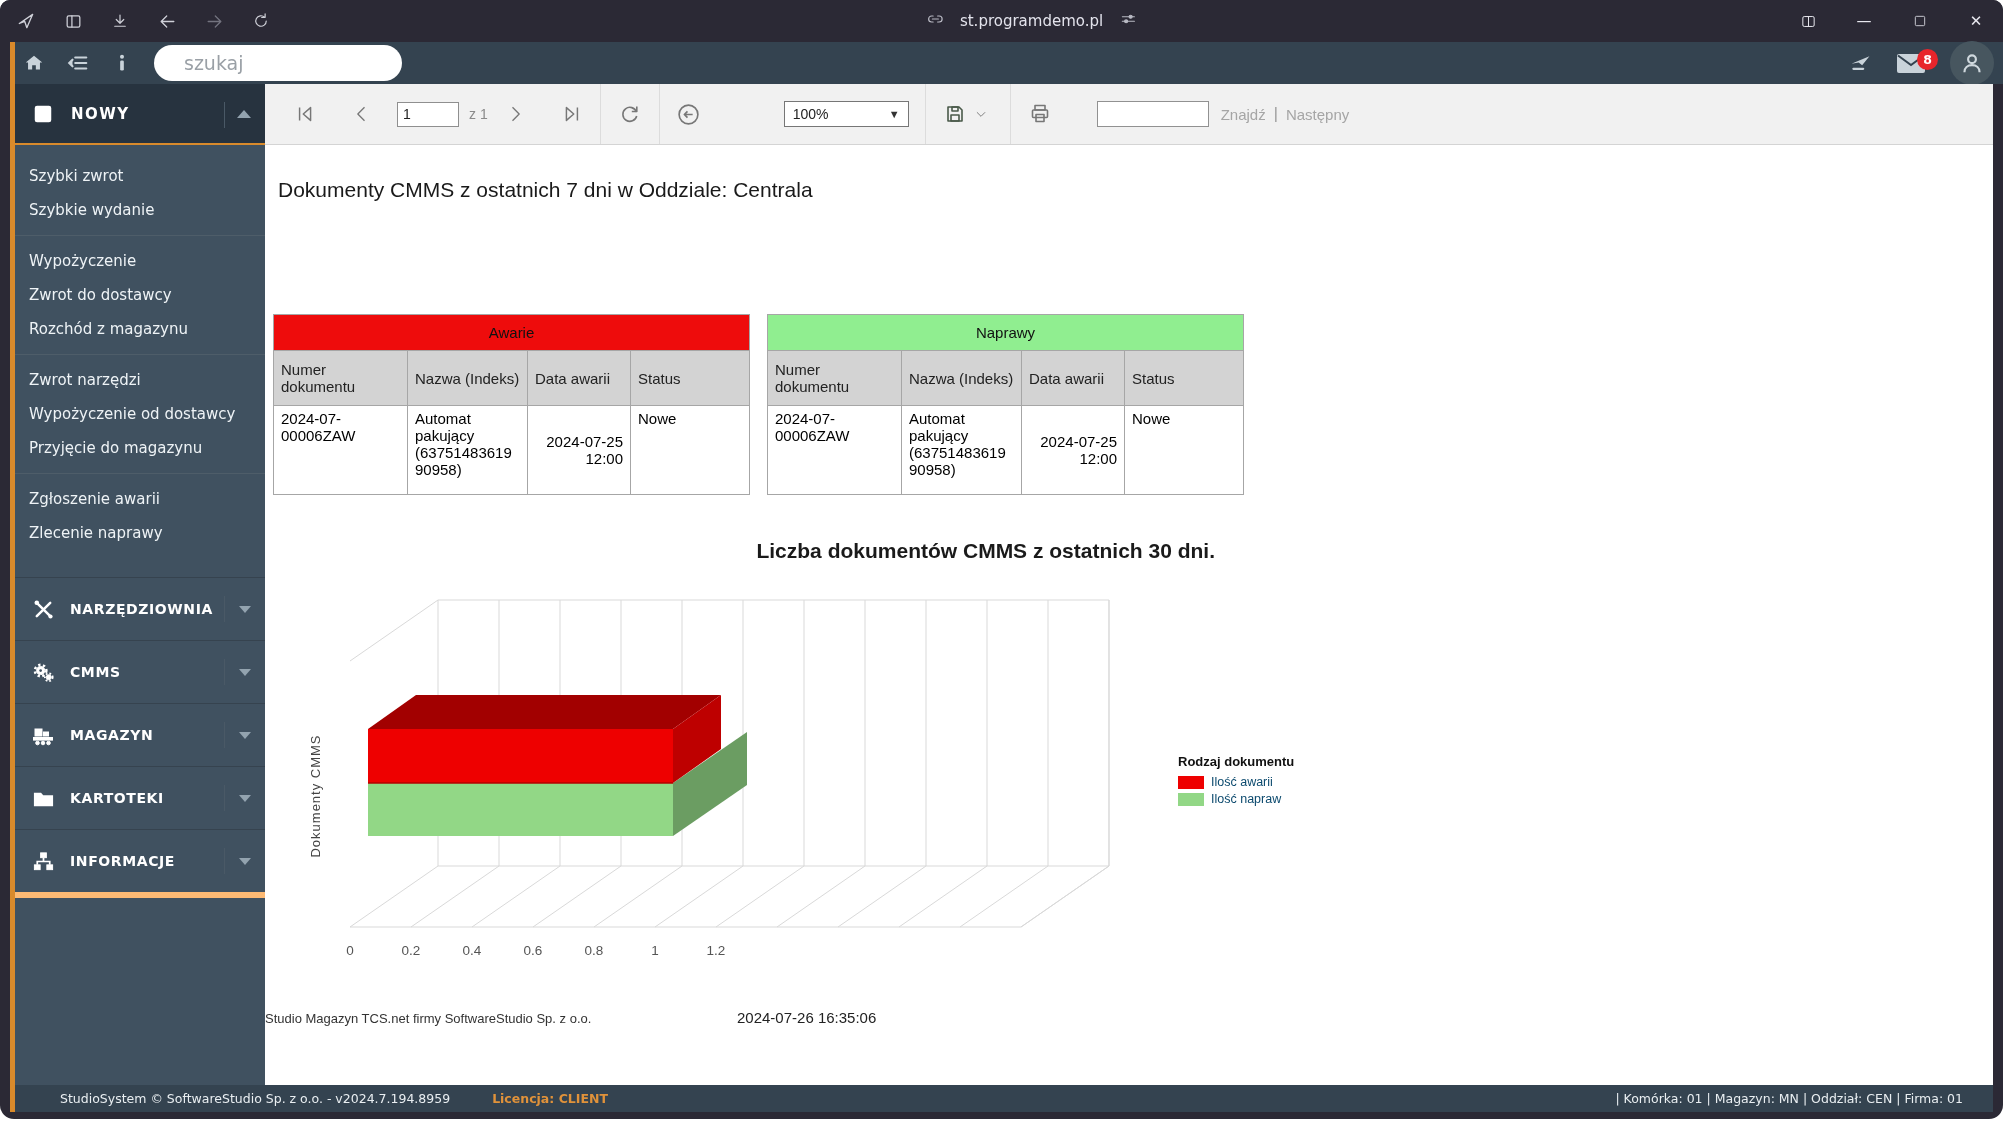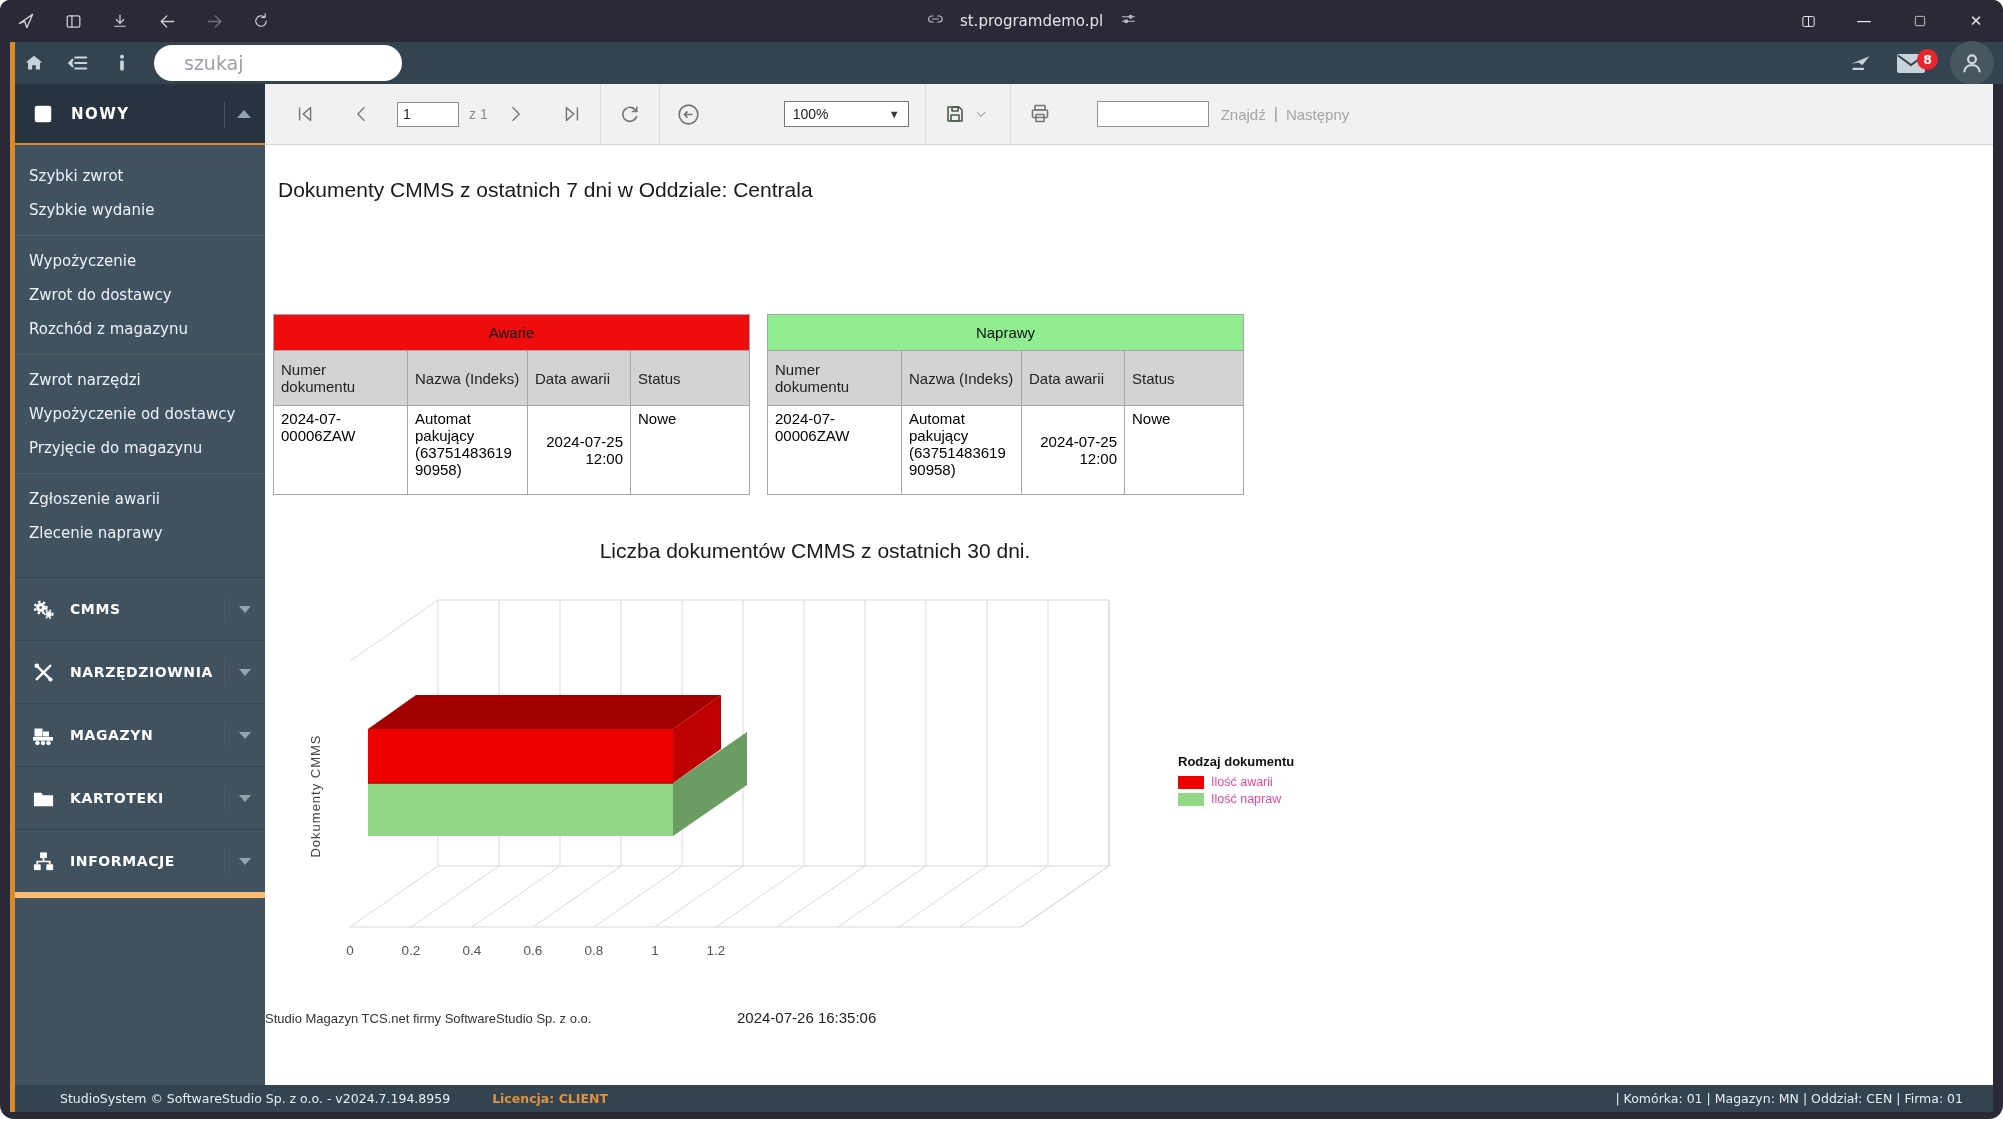--- a/index.html
+++ b/index.html
@@ -87,27 +87,27 @@
   .rep-title{position:absolute;left:13px;top:33px;font-size:21px;color:#1a1a1a;}
   .rtable{position:absolute;top:169px;border-collapse:collapse;table-layout:fixed;}
   .rtable.t0{left:8px;width:477px;}
   .rtable.t1{left:502px;width:476px;}
   .rtable td,.rtable th{border:1px solid #a6a6a6;font-size:15px;font-weight:normal;padding:4px 7px;
                         overflow-wrap:anywhere;}
   .rtable .cap{height:27px;text-align:center;color:#111;}
   .rtable .colh{background:#d3d3d3;height:55px;text-align:left;vertical-align:middle;color:#222;box-sizing:border-box;}
   .rtable .cell{height:89px;vertical-align:top;box-sizing:border-box;}
   .rtable .cell.date{vertical-align:middle;text-align:right;}
-  .chart-title{position:absolute;left:150px;top:394px;width:800px;text-align:center;font-size:21px;color:#1a1a1a;}
+  .chart-title{position:absolute;left:150px;top:394px;width:800px;text-align:right;font-size:21px;color:#1a1a1a;font-weight:bold;}
   .chart-svg{position:absolute;left:35px;top:436px;}
   .legend{position:absolute;left:913px;top:609px;font-family:"Liberation Sans",sans-serif;}
   .legend-title{font-size:13px;font-weight:bold;color:#111;margin-bottom:6px;}
   .legend-row{display:flex;align-items:center;margin-bottom:3px;}
   .legend-swatch{width:26px;height:13px;margin-right:7px;flex:none;}
-  .legend-lbl{font-size:12.5px;color:#ec4899;text-align:center;}
+  .legend-lbl{font-size:12.5px;color:#0c4a6e;text-align:center;}
   .rep-foot-left{position:absolute;left:0;top:866px;font-size:13px;color:#333;}
   .rep-foot-time{position:absolute;left:472px;top:864px;font-size:15px;color:#222;}
   
   .statusbar{position:absolute;left:15px;right:10px;bottom:7px;height:27px;background:#344350;
              display:flex;align-items:center;font-size:12.5px;color:#e9eef1;}
   .sb-left{margin-left:45px;white-space:nowrap;}
   .sb-lic{margin-left:42px;font-weight:700;white-space:nowrap;}
   .sb-right{margin-left:auto;margin-right:30px;white-space:nowrap;}
 </style>
 </head>
@@ -258,42 +258,42 @@
           <div class="side-item">Zwrot narzędzi</div>
           <div class="side-item">Wypożyczenie od dostawcy</div>
           <div class="side-item">Przyjęcie do magazynu</div>
           <div class="side-divider"></div>
           <div class="side-item">Zgłoszenie awarii</div>
           <div class="side-item">Zlecenie naprawy</div>
         </div>
     <div class="side-sections" id="side-sections">
           <div class="side-section">
             <span class="sico">
+              <svg width="23" height="23" viewBox="0 0 24 24" fill="none" stroke-width="2.6" stroke-linecap="round">
+                <path d="M5 5 L19 19"></path>
+                <path d="M19 5 L5 19"></path>
+                <circle cx="5" cy="5" r="2.4" fill="#fff" stroke="none"></circle>
+                <circle cx="19.3" cy="19.3" r="2.2" fill="#fff" stroke="none"></circle>
+              </svg>
+            </span>
+            <span class="sec-label">NARZĘDZIOWNIA</span>
+            <span class="sec-sep"></span>
+            <span class="sec-chev tri-down"></span>
+          </div>
+          <div class="side-section">
+            <span class="sico">
               <svg width="23" height="23" viewBox="0 0 24 24">
                 <circle cx="9" cy="10" r="4.2"></circle>
                 <circle cx="9" cy="10" r="6" fill="none" stroke-width="2.6" stroke-dasharray="2.4 2.6"></circle>
                 <circle cx="9" cy="10" r="1.4" fill="#405160" stroke="none"></circle>
                 <circle cx="17.5" cy="17" r="2.6"></circle>
                 <circle cx="17.5" cy="17" r="4" fill="none" stroke-width="2" stroke-dasharray="1.8 2"></circle>
               </svg>
             </span>
             <span class="sec-label">CMMS</span>
-            <span class="sec-sep"></span>
-            <span class="sec-chev tri-down"></span>
-          </div>
-          <div class="side-section">
-            <span class="sico">
-              <svg width="23" height="23" viewBox="0 0 24 24" fill="none" stroke-width="2.6" stroke-linecap="round">
-                <path d="M5 5 L19 19"></path>
-                <path d="M19 5 L5 19"></path>
-                <circle cx="5" cy="5" r="2.4" fill="#fff" stroke="none"></circle>
-                <circle cx="19.3" cy="19.3" r="2.2" fill="#fff" stroke="none"></circle>
-              </svg>
-            </span>
-            <span class="sec-label">NARZĘDZIOWNIA</span>
             <span class="sec-sep"></span>
             <span class="sec-chev tri-down"></span>
           </div>
           <div class="side-section">
             <span class="sico">
               <svg width="24" height="24" viewBox="0 0 24 24" stroke="none">
                 <rect x="4" y="6" width="7" height="7"></rect>
                 <rect x="12.5" y="9" width="5" height="4"></rect>
                 <rect x="2.5" y="14.5" width="19" height="2.6"></rect>
                 <circle cx="6.5" cy="20" r="1.8"></circle>

